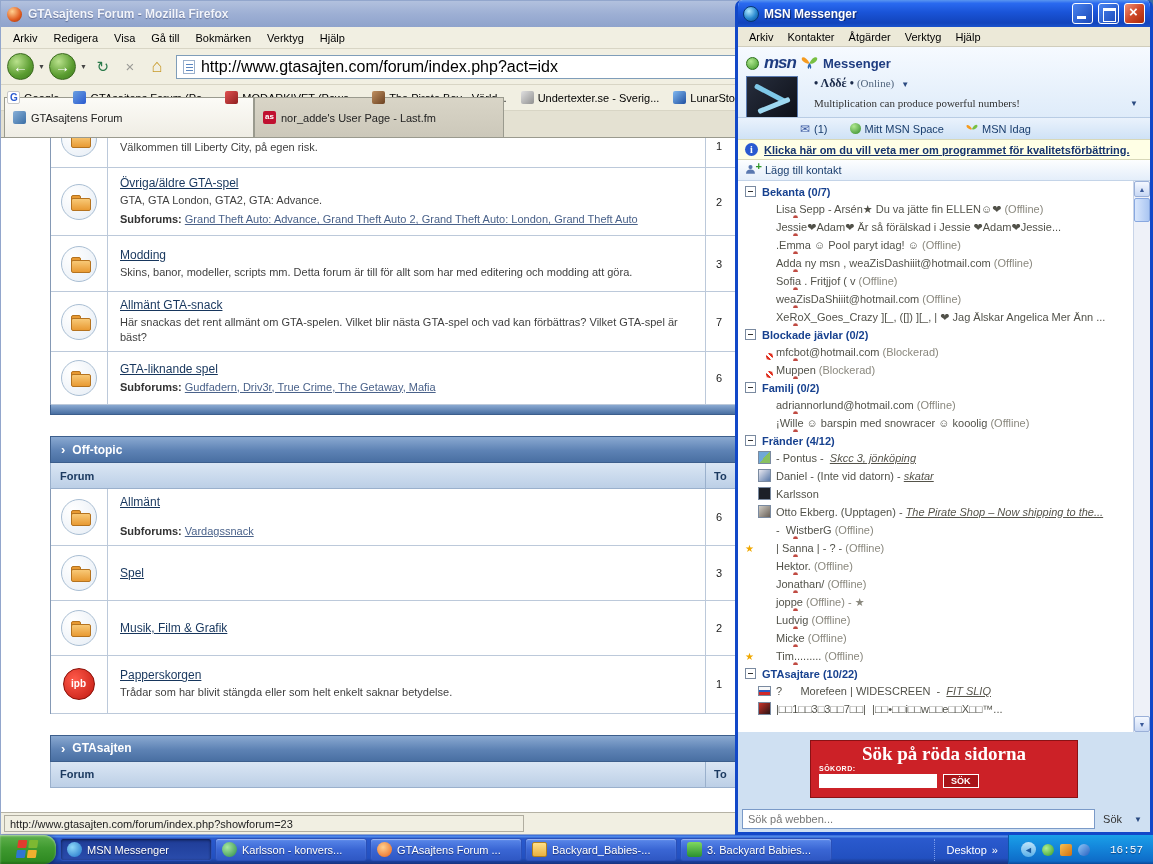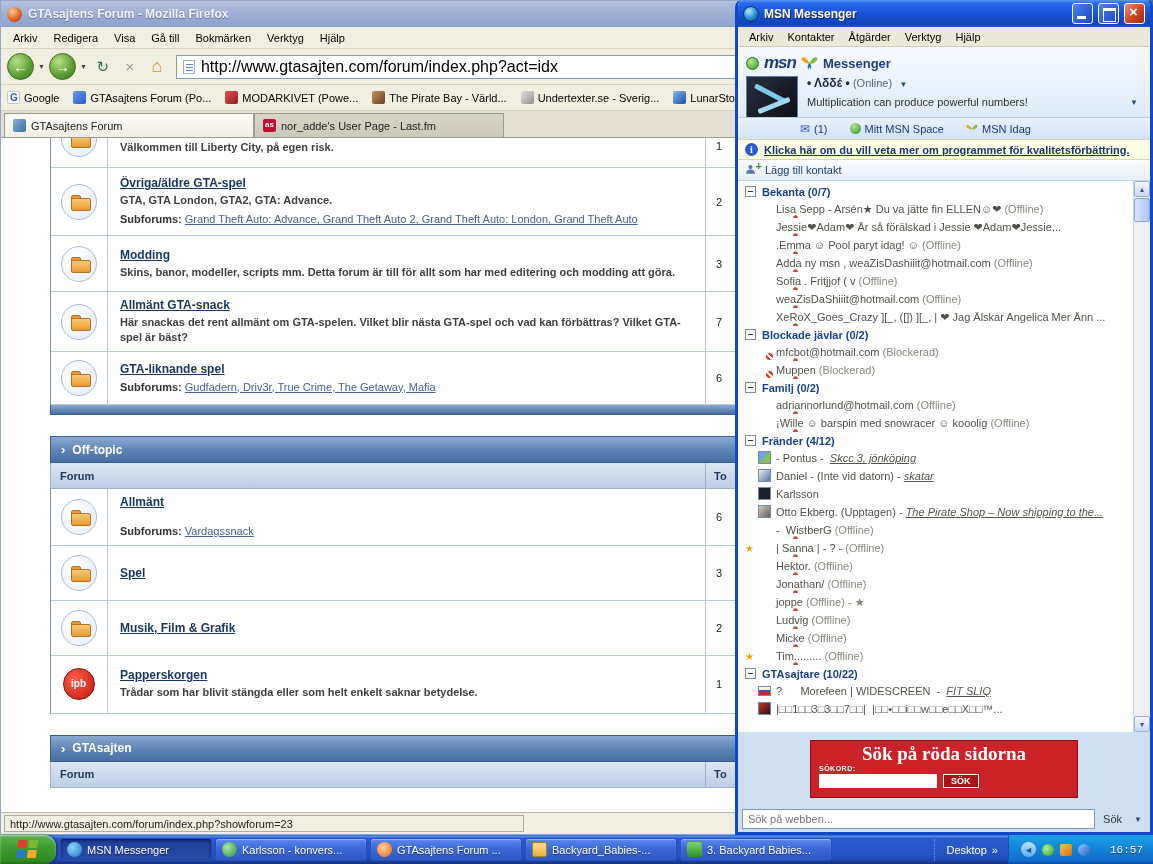--- a/index.html
+++ b/index.html
@@ -41,21 +41,21 @@
   .bm-ico { width:13px; height:13px; border-radius:2px; flex:none; position:relative; }
   .bm-ico.google { background:#fff; border:1px solid #c8c8c8; }
   .bm-ico.google::after { content:"G"; position:absolute; left:2px; top:0px; font-size:10px; font-weight:bold; color:#2a5ad0; }
   .bm-ico.site  { background:linear-gradient(135deg,#6aa0e0,#2a5ad0); }
   .bm-ico.mod   { background:linear-gradient(135deg,#e05050,#902020); }
   .bm-ico.tpb   { background:linear-gradient(135deg,#c09060,#6a4020); }
   .bm-ico.ut    { background:linear-gradient(135deg,#e0e0e0,#909090); }
   .bm-ico.lunar { background:linear-gradient(135deg,#80b8f0,#2050a0); }
   .ff-tabs { height:27px; background:#e4e1d2; border-bottom:1px solid #9a9a8e; display:flex; align-items:flex-end;
              padding-left:3px; flex:none; }
-  .tab { display:flex; align-items:center; gap:5px; width:250px; height:24px; padding:0 8px;
+  .tab { display:flex; align-items:center; gap:5px; width:250px; height:40px; padding:0 8px;
          border:1px solid #9a9a8e; border-bottom:none; background:linear-gradient(180deg,#d9d5c7,#ccc8ba);
          white-space:nowrap; overflow:hidden; color:#222; }
   .tab.active { background:linear-gradient(180deg,#fcfbf7,#efede4); }
   .tf { width:13px; height:13px; flex:none; border-radius:2px; position:relative; }
   .tf.site { background:linear-gradient(135deg,#88b0d8,#3a6ea5); }
   .tf.lastfm { background:#c01030; }
   .tf.lastfm::after { content:"as"; position:absolute; left:2px; top:1px; color:#fff; font-size:8px; font-weight:bold; }
   .ff-content { flex:1; background:#fff; overflow:hidden; position:relative; }
   .ff-status { height:22px; background:#f1efe2; border-top:1px solid #b5b2a5; display:flex; align-items:center;
                padding:0 3px; flex:none; }
@@ -71,22 +71,22 @@
   .ficon { width:36px; height:36px; border-radius:50%; border:1px solid #a9bed3; position:relative; flex:none;
            background:radial-gradient(circle at 30% 30%,#ffffff,#e6edf5); }
   .ficon.folder::before { content:""; position:absolute; left:9px; top:10px; width:8px; height:4px;
                           background:#e89a33; border:1px solid #b5731f; border-radius:2px 2px 0 0; }
   .ficon.folder::after { content:""; position:absolute; left:9px; top:13px; width:18px; height:11px;
                          background:linear-gradient(180deg,#f8c977,#e89a33); border:1px solid #b5731f; border-radius:2px; }
   .ficon.ipb { width:32px; height:32px; border:1px solid #8a1008;
                background:radial-gradient(circle at 35% 35%,#ff5a4a,#c01810); }
   .ficon.ipb::after { content:"ipb"; position:absolute; left:7px; top:9px; color:#fff; font-size:10px; font-weight:bold; }
   .f-main { flex:1; padding:6px 12px; display:flex; flex-direction:column; justify-content:center; min-width:0; }
-  .f-title { color:#17365d; font-weight:bold; font-size:12px; text-decoration:underline; cursor:pointer; }
-  .f-desc { color:#3f3f3f; margin-top:3px; line-height:1.35; max-width:575px;font-weight:bold; }
+  .f-title { color:#17365d; font-weight:normal; font-size:12px; text-decoration:underline; cursor:pointer; }
+  .f-desc { color:#3f3f3f; margin-top:3px; line-height:1.35; max-width:575px; }
   .f-sub { margin-top:4px; max-width:575px; line-height:1.35; }
   .f-sub b { color:#333; }
   .f-sublinks { color:#4a628a; text-decoration:underline; }
   .f-count { width:44px; border-left:1px solid #bcc9da; display:flex; align-items:center; flex:none;
              padding-left:10px; color:#222; }
   .f-row.cut .ficon { transform:translateY(-7px); }
   .f-row.spaced .f-sub { margin-top:15px; }
   .t1 .f-row:nth-of-type(1) { min-height:44px; }
   .t1 .f-row:nth-of-type(2) { min-height:68px; }
   .t1 .f-row:nth-of-type(3) { min-height:56px; }
@@ -129,21 +129,21 @@
   .msn-menubar { height:20px; background:#ece9d8; border-bottom:1px solid #d0cdbc; display:flex; align-items:center;
                  padding-left:4px; flex:none; }
   .msn-menubar .menu-item { padding:2px 7px; }
   .msn-header { height:92px; flex:none; background:linear-gradient(180deg,#f6faff,#d7e7f8); position:relative; }
   .logo-row { display:flex; align-items:center; gap:5px; padding:6px 0 0 8px; }
   .status-circ { width:13px; height:13px; border-radius:50%; flex:none;
                  background:radial-gradient(circle at 35% 30%,#b0e890,#3f9828); border:1px solid #2a7018; }
   .msn-logo { font-weight:bold; font-style:italic; font-size:17px; color:#1e3c80; letter-spacing:-1px; }
   .bfly { width:17px; height:14px; }
   .msn-logo2 { font-weight:bold; font-size:13px; color:#1e3c80; }
-  .user-row { display:flex; gap:9px; padding:3px 8px 0 8px; }
+  .user-row { display:flex; gap:16px; padding:3px 8px 0 8px;font-family:Liberation Serif, serif; }
   .avatar { width:52px; height:46px; border:1px solid #5a7ab0; flex:none; position:relative; overflow:hidden;
             background:linear-gradient(135deg,#272e3e,#0d0f16); }
   .avatar::before, .avatar::after { content:""; position:absolute; width:34px; height:5px; background:#7ec8e8;
             border-radius:2px; }
   .avatar::before { left:6px; top:14px; transform:rotate(28deg); }
   .avatar::after  { left:10px; top:26px; transform:rotate(-22deg); background:#9fd8f0; }
   .user-name { font-weight:bold; font-size:12px; color:#1a2a4a; white-space:nowrap; }
   .user-status { font-weight:normal; color:#51657e; font-size:11px; }
   .dd { color:#2a4a80; font-size:8px; margin-left:4px; }
   .user-msg { margin-top:6px; color:#333; white-space:nowrap; display:flex; align-items:center; }

